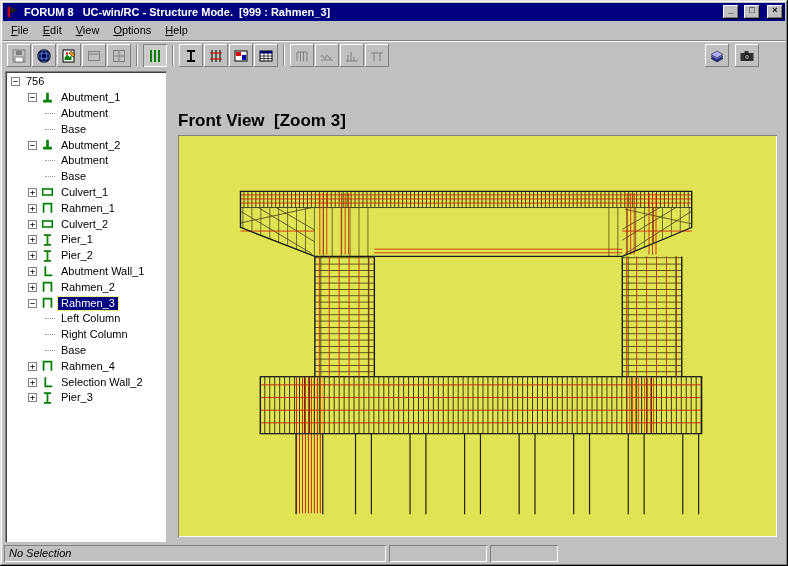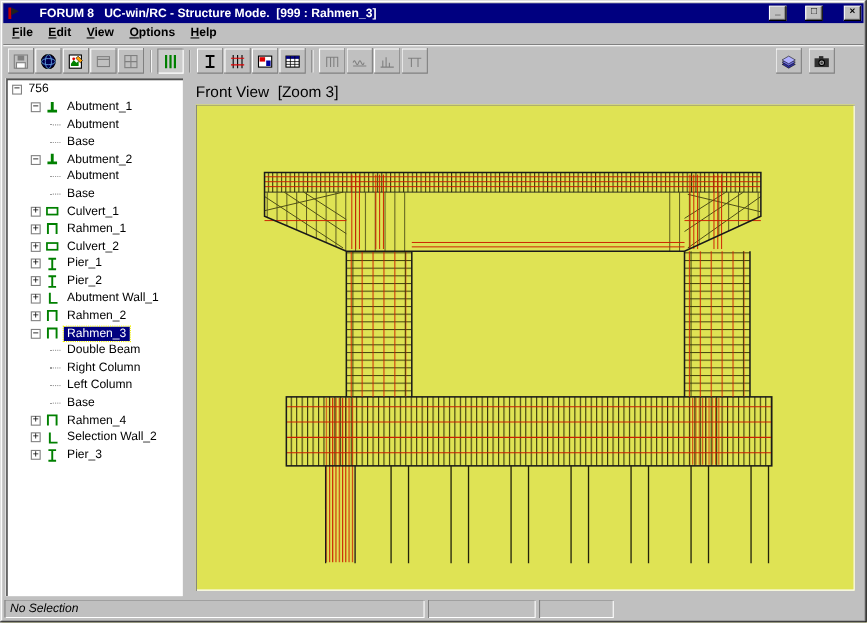--- a/index.html
+++ b/index.html
@@ -4,31 +4,31 @@
 <style>
   * { box-sizing: border-box; }
   html,body { margin:0; padding:0; width:788px; height:566px; overflow:hidden;
               font-family:"Liberation Sans", sans-serif; }
   .window { width:788px; height:566px; background:#c0c0c0; padding:3px;
             display:flex; flex-direction:column;
             box-shadow: inset -1px -1px 0 #000, inset 1px 1px 0 #dfdfdf,
                         inset -2px -2px 0 #808080, inset 2px 2px 0 #fff; }
   
   .titlebar { height:18px; background:#000080; display:flex; align-items:center;
-              padding:1px 2px; gap:17px; flex:none; }
+              padding:1px 2px; gap:5px; flex:none; }
   .app-icon { width:14px; height:14px; flex:none; }
   .title-text { color:#fff; font-weight:bold; font-size:11px; flex:1;
                 white-space:pre; overflow:hidden; line-height:16px; }
   .tb-ctrl { width:16px; height:14px; background:#c0c0c0; flex:none;
              box-shadow: inset -1px -1px 0 #000, inset 1px 1px 0 #fff, inset -2px -2px 0 #808080;
              font-size:9px; line-height:11px; text-align:center; font-weight:bold; color:#000; }
   .tb-ctrl.close { margin-left:2px; }
   
   .menubar { height:19px; display:flex; align-items:center; padding-left:1px;
-             font-size:11px; flex:none;font-weight:bold; }
+             font-size:11px; flex:none; }
   .menu-item { padding:2px 7px 3px; }
   
   .toolbar-row { height:30px; flex:none; display:flex; align-items:center;
                  border-top:1px solid #808080; box-shadow: inset 0 1px 0 #fff;
                  padding:2px 4px; }
   .toolbar { display:flex; align-items:center; gap:1px; }
   .toolbar-right { margin-left:auto; margin-right:22px; display:flex; gap:6px; }
   .tb-btn { width:24px; height:23px; display:flex; align-items:center; justify-content:center;
             background:#c0c0c0;
             box-shadow: inset -1px -1px 0 #808080, inset 1px 1px 0 #fff; }
@@ -48,21 +48,21 @@
   .expbox { width:9px; height:9px; border:1px solid #808080; background:#fff;
             font-size:9px; line-height:7px; text-align:center; margin-right:3px;
             flex:none; font-family:"DejaVu Sans Mono", monospace; }
   .tree-stub { width:10px; height:0; border-top:1px dotted #9a9a9a; margin-right:3px; flex:none; }
   .tree-icon { width:15px; height:14px; margin-right:3px; flex:none; }
   .tree-label { padding:0 3px 1px; }
   .tree-label.selected { background:#000080; color:#fff; outline:1px dotted #f0f000; }
   .splitter { width:5px; flex:none; }
   .viewpanel { flex:1; background:#c0c0c0; display:flex; flex-direction:column;
                padding:2px 6px 5px 7px; min-width:0; }
-  .view-label { font-weight:normal; font-size:14px; padding:2px 0 4px; white-space:pre; }
+  .view-label { font-weight:bold; font-size:17px; padding:2px 0 4px; white-space:pre;margin-top:36px; }
   .canvas { flex:1; background:#dfe354; position:relative;
             box-shadow: inset 1px 1px 0 #808080, inset -1px -1px 0 #fff; }
   .canvas svg { position:absolute; left:2px; top:2px; width:calc(100% - 4px); height:calc(100% - 4px); }
   
   .statusbar { height:20px; flex:none; display:flex; gap:3px; padding:2px 1px 1px; }
   .sb-panel { box-shadow: inset 1px 1px 0 #808080, inset -1px -1px 0 #fff;
               font-size:11px; padding:2px 5px 0; overflow:hidden; white-space:nowrap; }
   .sb-left { width:382px;font-style:italic; }
   .sb-mid { width:98px; }
   .sb-right { width:68px; }
@@ -291,29 +291,25 @@
         </div>
         <div class="tree-row" style="padding-left: 21px;">
           <span class="expbox">−</span>
           <span class="tree-icon"><svg viewBox="0 0 16 16" width="15" height="14">
               <path d="M3.5 13.5V3h9v10.5" fill="none" stroke="#008000" stroke-width="2"></path>
             </svg></span>
           <span class="tree-label selected">Rahmen_3</span>
         </div>
         <div class="tree-row" style="padding-left: 38px;">
           <span class="tree-stub"></span>
-          <span class="tree-label">Double Beam</span>
+          <span class="tree-label">Left Column</span>
         </div>
         <div class="tree-row" style="padding-left: 38px;">
           <span class="tree-stub"></span>
           <span class="tree-label">Right Column</span>
-        </div>
-        <div class="tree-row" style="padding-left: 38px;">
-          <span class="tree-stub"></span>
-          <span class="tree-label">Left Column</span>
         </div>
         <div class="tree-row" style="padding-left: 38px;">
           <span class="tree-stub"></span>
           <span class="tree-label">Base</span>
         </div>
         <div class="tree-row" style="padding-left: 21px;">
           <span class="expbox">+</span>
           <span class="tree-icon"><svg viewBox="0 0 16 16" width="15" height="14">
               <path d="M3.5 13.5V3h9v10.5" fill="none" stroke="#008000" stroke-width="2"></path>
             </svg></span>

